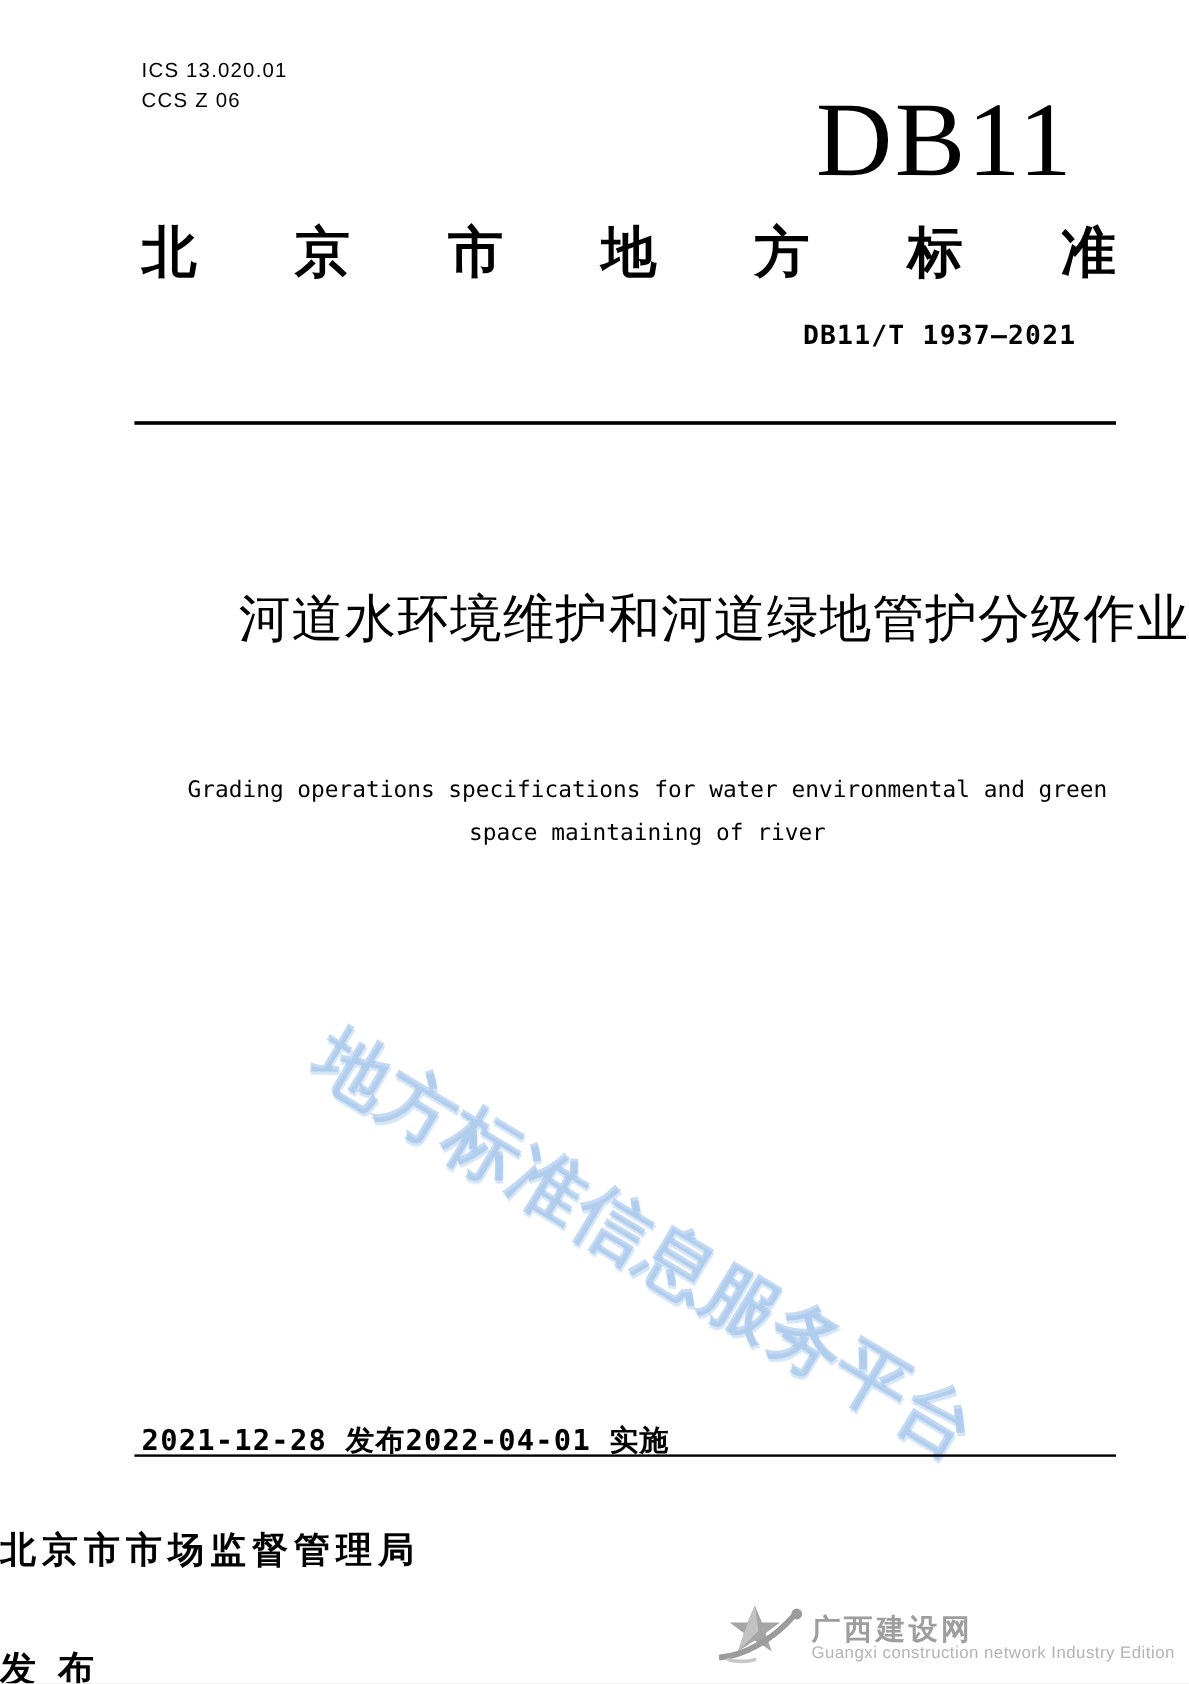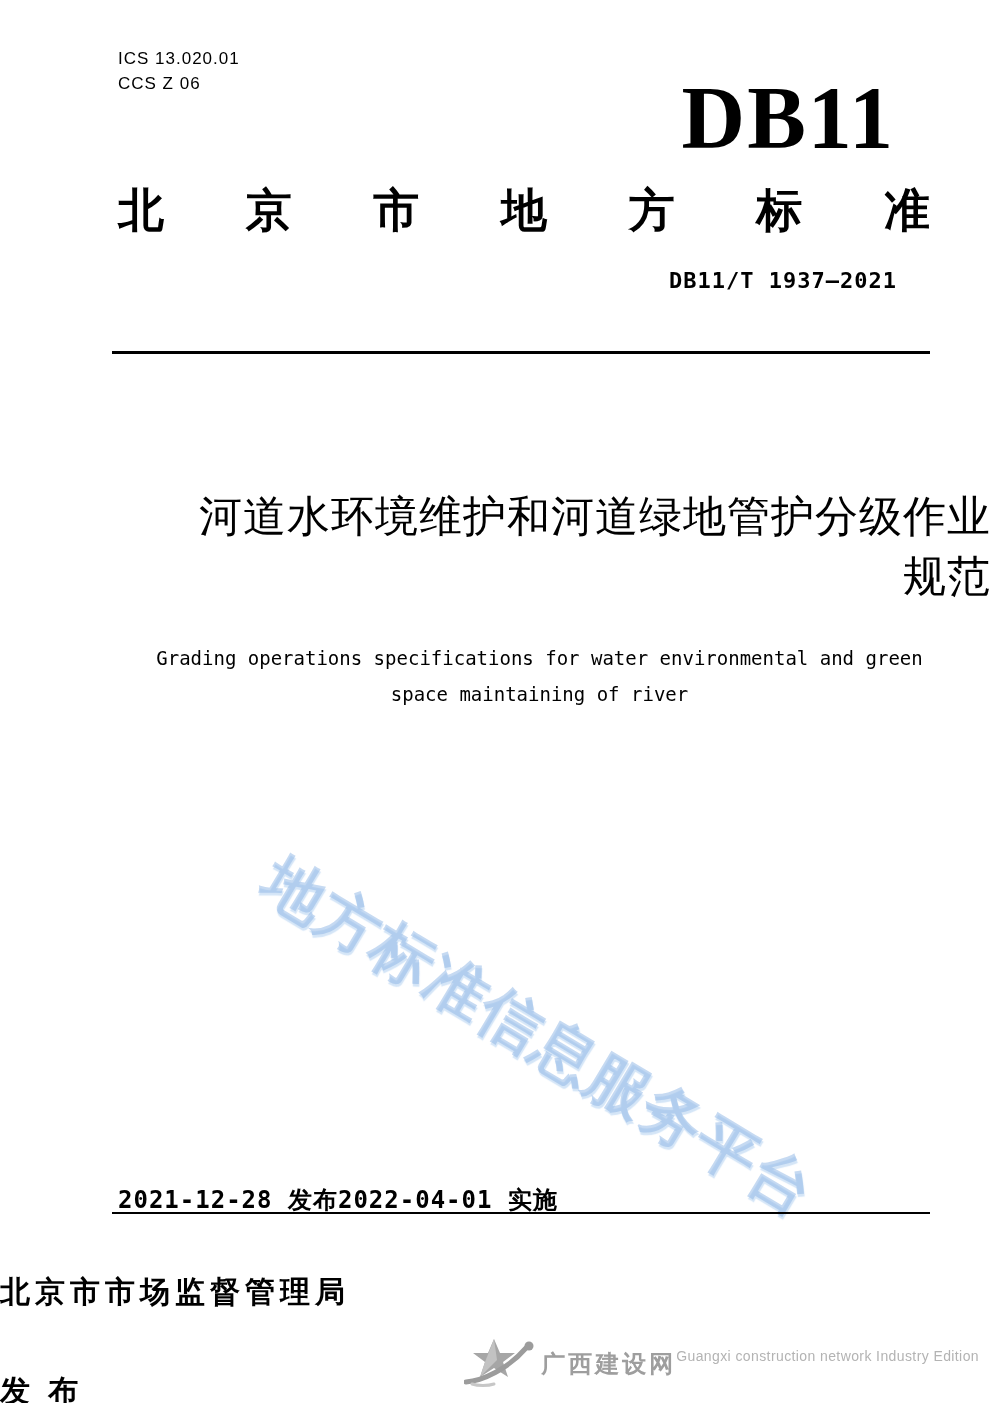--- a/index.html
+++ b/index.html
@@ -10,21 +10,21 @@
   
   .ics-block{
     position:absolute;left:118px;top:46px;
     font-family:Liberation Sans, sans-serif;
     font-size:17px;line-height:25px;letter-spacing:1px;
   }
   
   .db11{
     position:absolute;right:96px;top:74px;
     font-family:"Liberation Serif","DejaVu Serif",serif;
-    font-weight:bold;font-size:88px;line-height:1;letter-spacing:2px;text-align:right;
+    font-weight:normal;font-size:88px;line-height:1;letter-spacing:2px;text-align:right;
   }
   
   .local-std{
     position:absolute;left:118px;top:184px;width:812px;
     display:flex;justify-content:space-between;
     font-size:46px;line-height:1.15;font-weight:600;
   }
   
   .std-number{
     position:absolute;right:94px;top:268px;
@@ -66,21 +66,21 @@
   .publisher{
     position:absolute;left:0;top:1272px;width:100%;
     display:flex;justify-content:center;gap:58px;
     font-size:30px;font-weight:600;letter-spacing:5px;flex-direction:column;
   }
   
   .site-logo{
     position:absolute;right:12px;bottom:10px;
     display:flex;align-items:center;gap:3px;
   }
-  .site-logo .logo-text{display:flex;flex-direction:row;align-items:flex-start;}
+  .site-logo .logo-text{display:flex;flex-direction:column;align-items:flex-start;}
   .logo-name{
     font-size:24px;font-weight:600;letter-spacing:3px;color:#9e9e9e;line-height:26px;
   }
   .logo-tagline{
     font-size:14px;color:#b3b3b3;letter-spacing:0.4px;line-height:10px;text-align:center;
   }
 </style>
 </head>
 <body>
 
@@ -102,21 +102,20 @@
     <span>标</span>
     <span>准</span>
   </div>
 
   <div class="std-number">DB11/T 1937—2021</div>
 
   <div class="rule rule-top"></div>
 
   <div class="doc-title">
     <div>河道水环境维护和河道绿地管护分级作业</div>
-    <div>规范</div>
   </div>
 
   <div class="en-title">
     <div>Grading operations specifications for water environmental and green</div>
     <div>space maintaining of river</div>
   </div>
 
   <div class="watermark">地方标准信息服务平台</div>
 
   <div class="dates">

